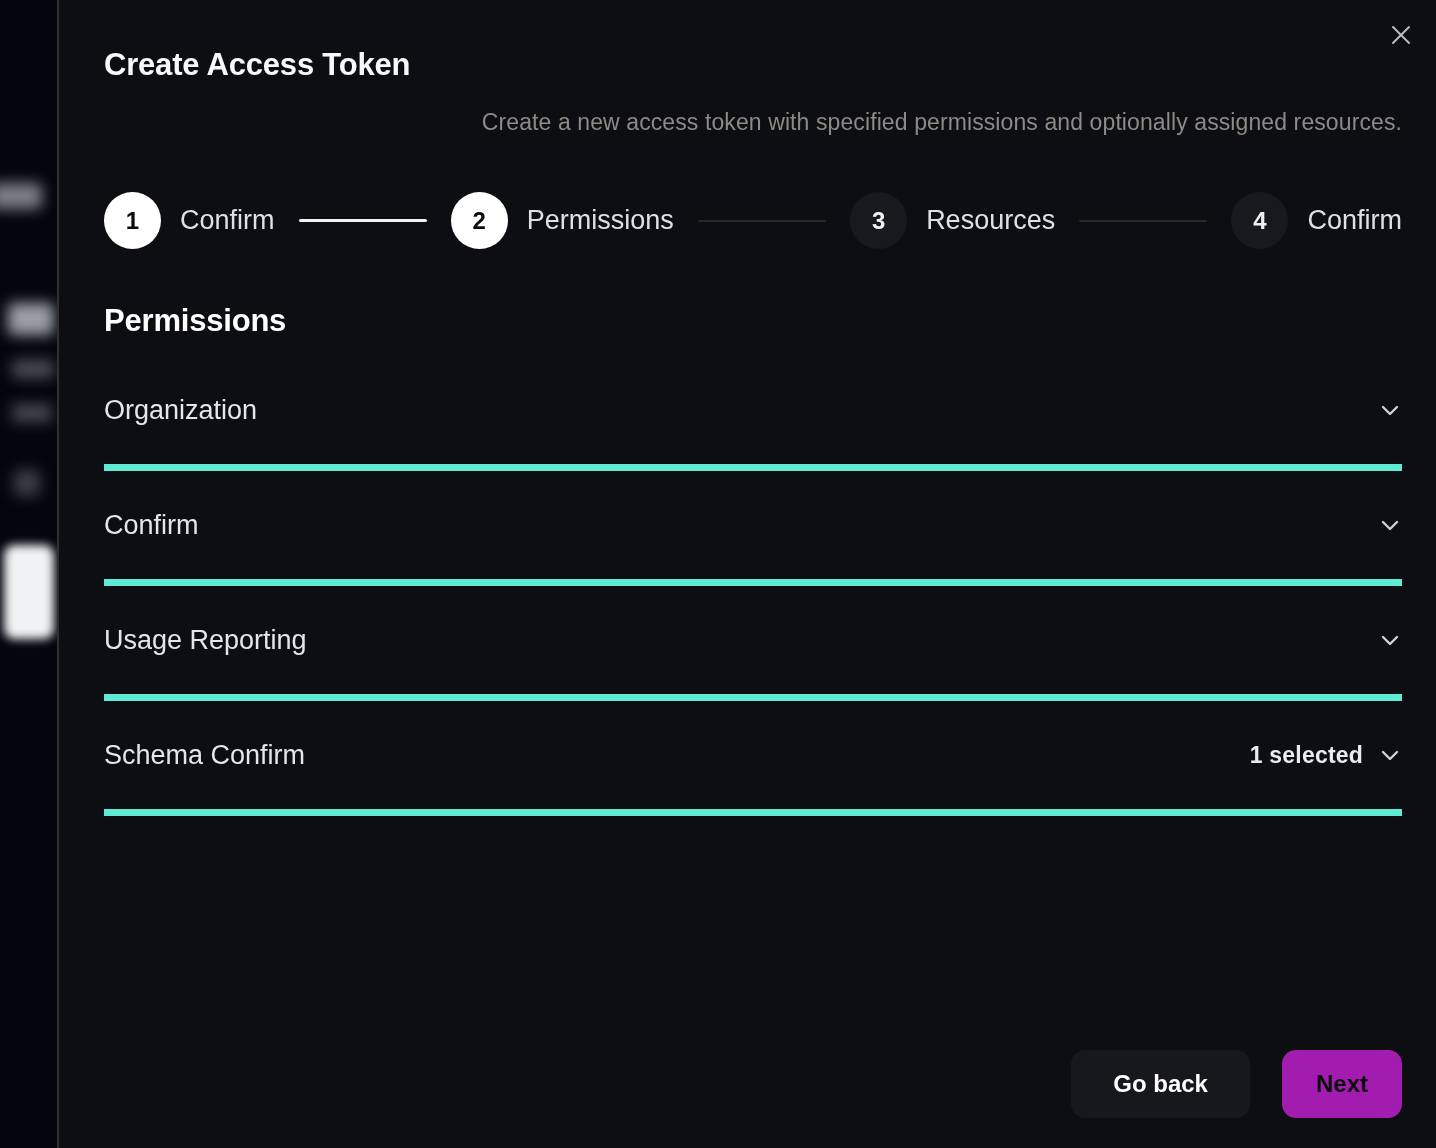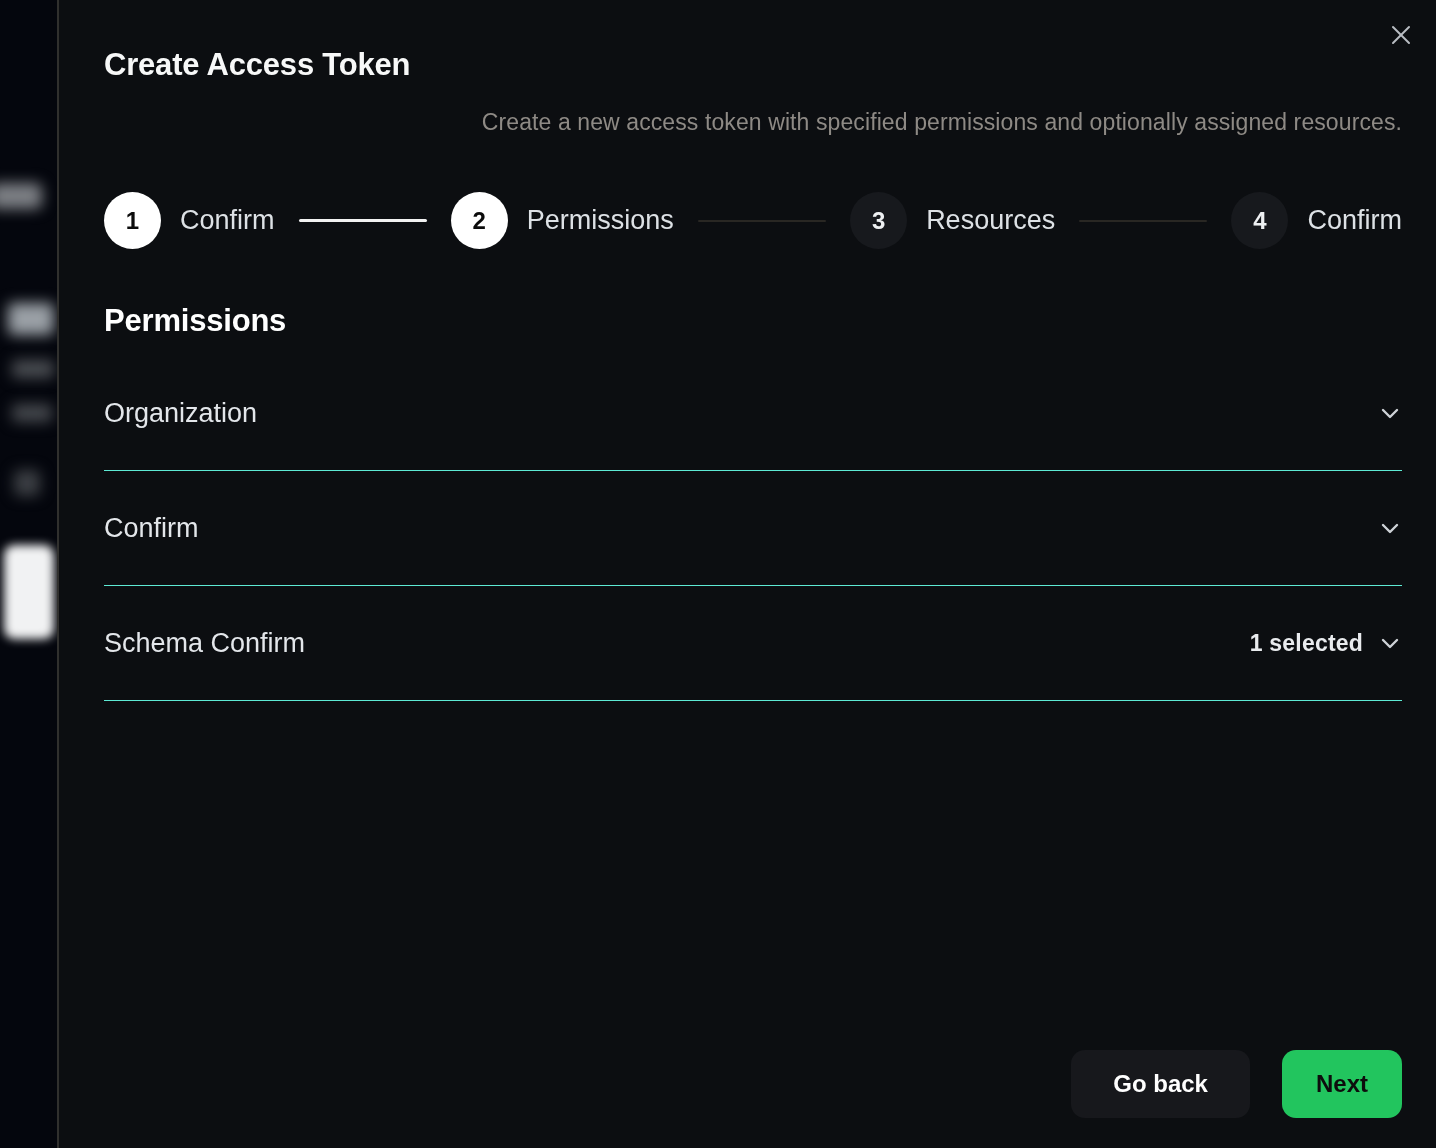--- a/index.html
+++ b/index.html
@@ -62,38 +62,38 @@
 
   
   .section-heading {
     margin-top: 54px; font-size: 31px; font-weight: 700; color: #ffffff;
     letter-spacing: -0.2px;
   }
   .rows { margin-top: 17px; }
   .perm-row {
     height: 115px;
     display: flex; align-items: center; justify-content: space-between;
-    border-bottom: 1px solid #5eead4;
+    border-bottom: 7px solid #5eead4;
     cursor: pointer;
   }
   .perm-label { font-size: 27px; font-weight: 500; color: #e3e6ea; }
   .row-right { display: flex; align-items: center; gap: 15px; text-align: center; }
   .selected-text { font-size: 23px; font-weight: 700; color: #e9ebee; letter-spacing: 0.2px; }
   .selected-text:empty { display: none; }
   .chevron { width: 24px; height: 24px; display: flex; align-items: center; justify-content: center; }
 
   
   .footer { margin-top: auto; display: flex; justify-content: flex-end; gap: 32px; }
   .btn {
     height: 68px; border-radius: 14px; border: none; cursor: pointer;
     font-family: inherit; font-size: 24px; font-weight: 700;
     display: flex; align-items: center; justify-content: center; text-align: center;
   }
   .btn-secondary { background: #17181c; color: #ffffff; padding: 0 42px; }
-  .btn-primary   { background: #22c55e; color: #0d0d0d; padding: 0 34px; }
+  .btn-primary   { background: #a21caf; color: #0d0d0d; padding: 0 34px; }
 </style>
 </head>
 <body>
 
 <div class="backdrop">
   <div class="blob blob-1"></div>
   <div class="blob blob-2"></div>
   <div class="blob blob-3"></div>
   <div class="blob blob-4"></div>
   <div class="blob blob-5"></div>
@@ -155,20 +155,31 @@
       <span class="row-right">
 
         <span class="chevron">
           <svg width="24" height="24" viewBox="0 0 24 24" fill="none" stroke="#ced2d7" stroke-width="2.4" stroke-linecap="round" stroke-linejoin="round">
             <polyline points="5,9 12,16 19,9"></polyline>
           </svg>
         </span>
       </span>
     </div>
 
+    <div class="perm-row">
+      <span class="perm-label">Usage Reporting</span>
+      <span class="row-right">
+
+        <span class="chevron">
+          <svg width="24" height="24" viewBox="0 0 24 24" fill="none" stroke="#ced2d7" stroke-width="2.4" stroke-linecap="round" stroke-linejoin="round">
+            <polyline points="5,9 12,16 19,9"></polyline>
+          </svg>
+        </span>
+      </span>
+    </div>
 
     <div class="perm-row">
       <span class="perm-label">Schema Confirm</span>
       <span class="row-right">
         <span class="selected-text">1 selected</span>
         <span class="chevron">
           <svg width="24" height="24" viewBox="0 0 24 24" fill="none" stroke="#ced2d7" stroke-width="2.4" stroke-linecap="round" stroke-linejoin="round">
             <polyline points="5,9 12,16 19,9"></polyline>
           </svg>
         </span>

